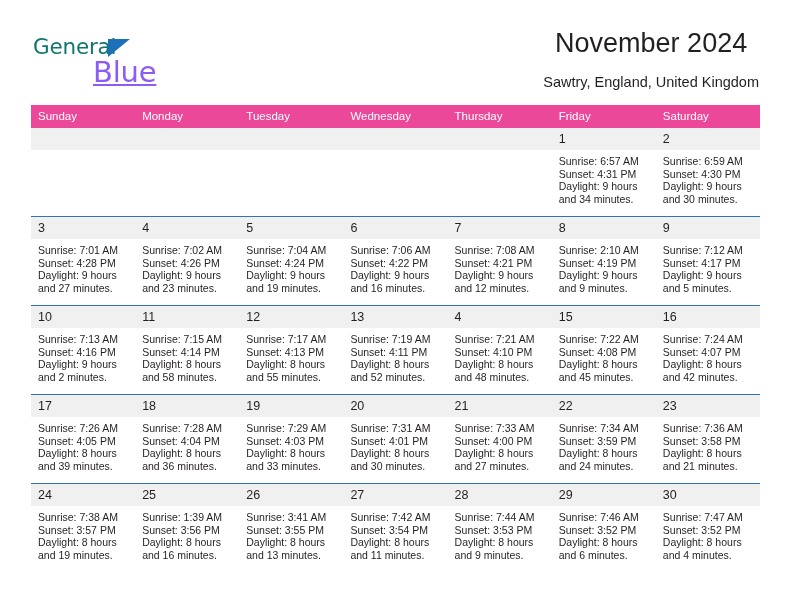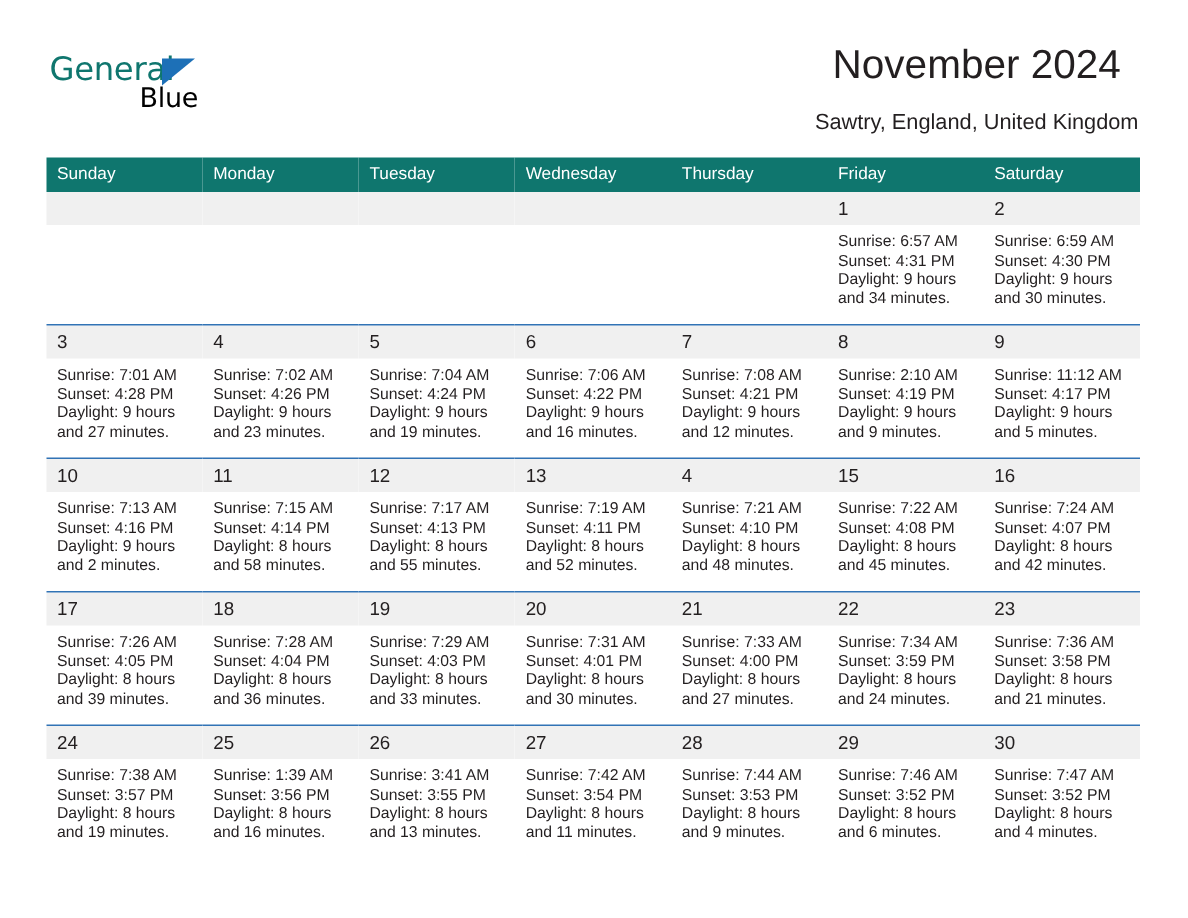--- a/index.html
+++ b/index.html
@@ -52,25 +52,26 @@
     top: 5px;
     width: 0;
     height: 0;
     border-left: 22px solid #1d70b7;
     border-bottom: 18px solid transparent;
   }
   .logo-blue {
     position: absolute;
     left: 60px;
     top: 21px;
-    font-size: 18px;
+    font-size: 29px;
     letter-spacing: -0.2px;
-    color: #000000;
+    color: #8b5cf6;
     font-family: "DejaVu Sans", sans-serif;
     font-weight: 400;
+    text-decoration: underline;
   }
   .title-block {
     position: absolute;
     right: 0;
     top: 0;
     text-align: center;
   }
   .cal-title {
     font-size: 27px;
     font-weight: 400;
@@ -90,21 +91,21 @@
   
   .calendar {
     position: absolute;
     left: 31px;
     top: 105px;
     width: 729px;
     border-collapse: collapse;
     table-layout: fixed;
   }
   .calendar th {
-    background: #0f766e;
+    background: #ec4899;
     color: #ffffff;
     font-size: 11.5px;
     font-weight: 400;
     text-align: left;
     padding: 5px 0 6px 7px;
     height: 12px;
     border: none;
   }
   .calendar td {
     vertical-align: top;
@@ -286,21 +287,21 @@
             <div class="daybody">
               <div>Sunrise: 2:10 AM</div>
               <div>Sunset: 4:19 PM</div>
               <div>Daylight: 9 hours</div>
               <div>and 9 minutes.</div>
             </div>
           </td>
           <td>
             <div class="daynum">9</div>
             <div class="daybody">
-              <div>Sunrise: 11:12 AM</div>
+              <div>Sunrise: 7:12 AM</div>
               <div>Sunset: 4:17 PM</div>
               <div>Daylight: 9 hours</div>
               <div>and 5 minutes.</div>
             </div>
           </td>
         </tr>
         <tr>
           <td>
             <div class="daynum">10</div>
             <div class="daybody">

